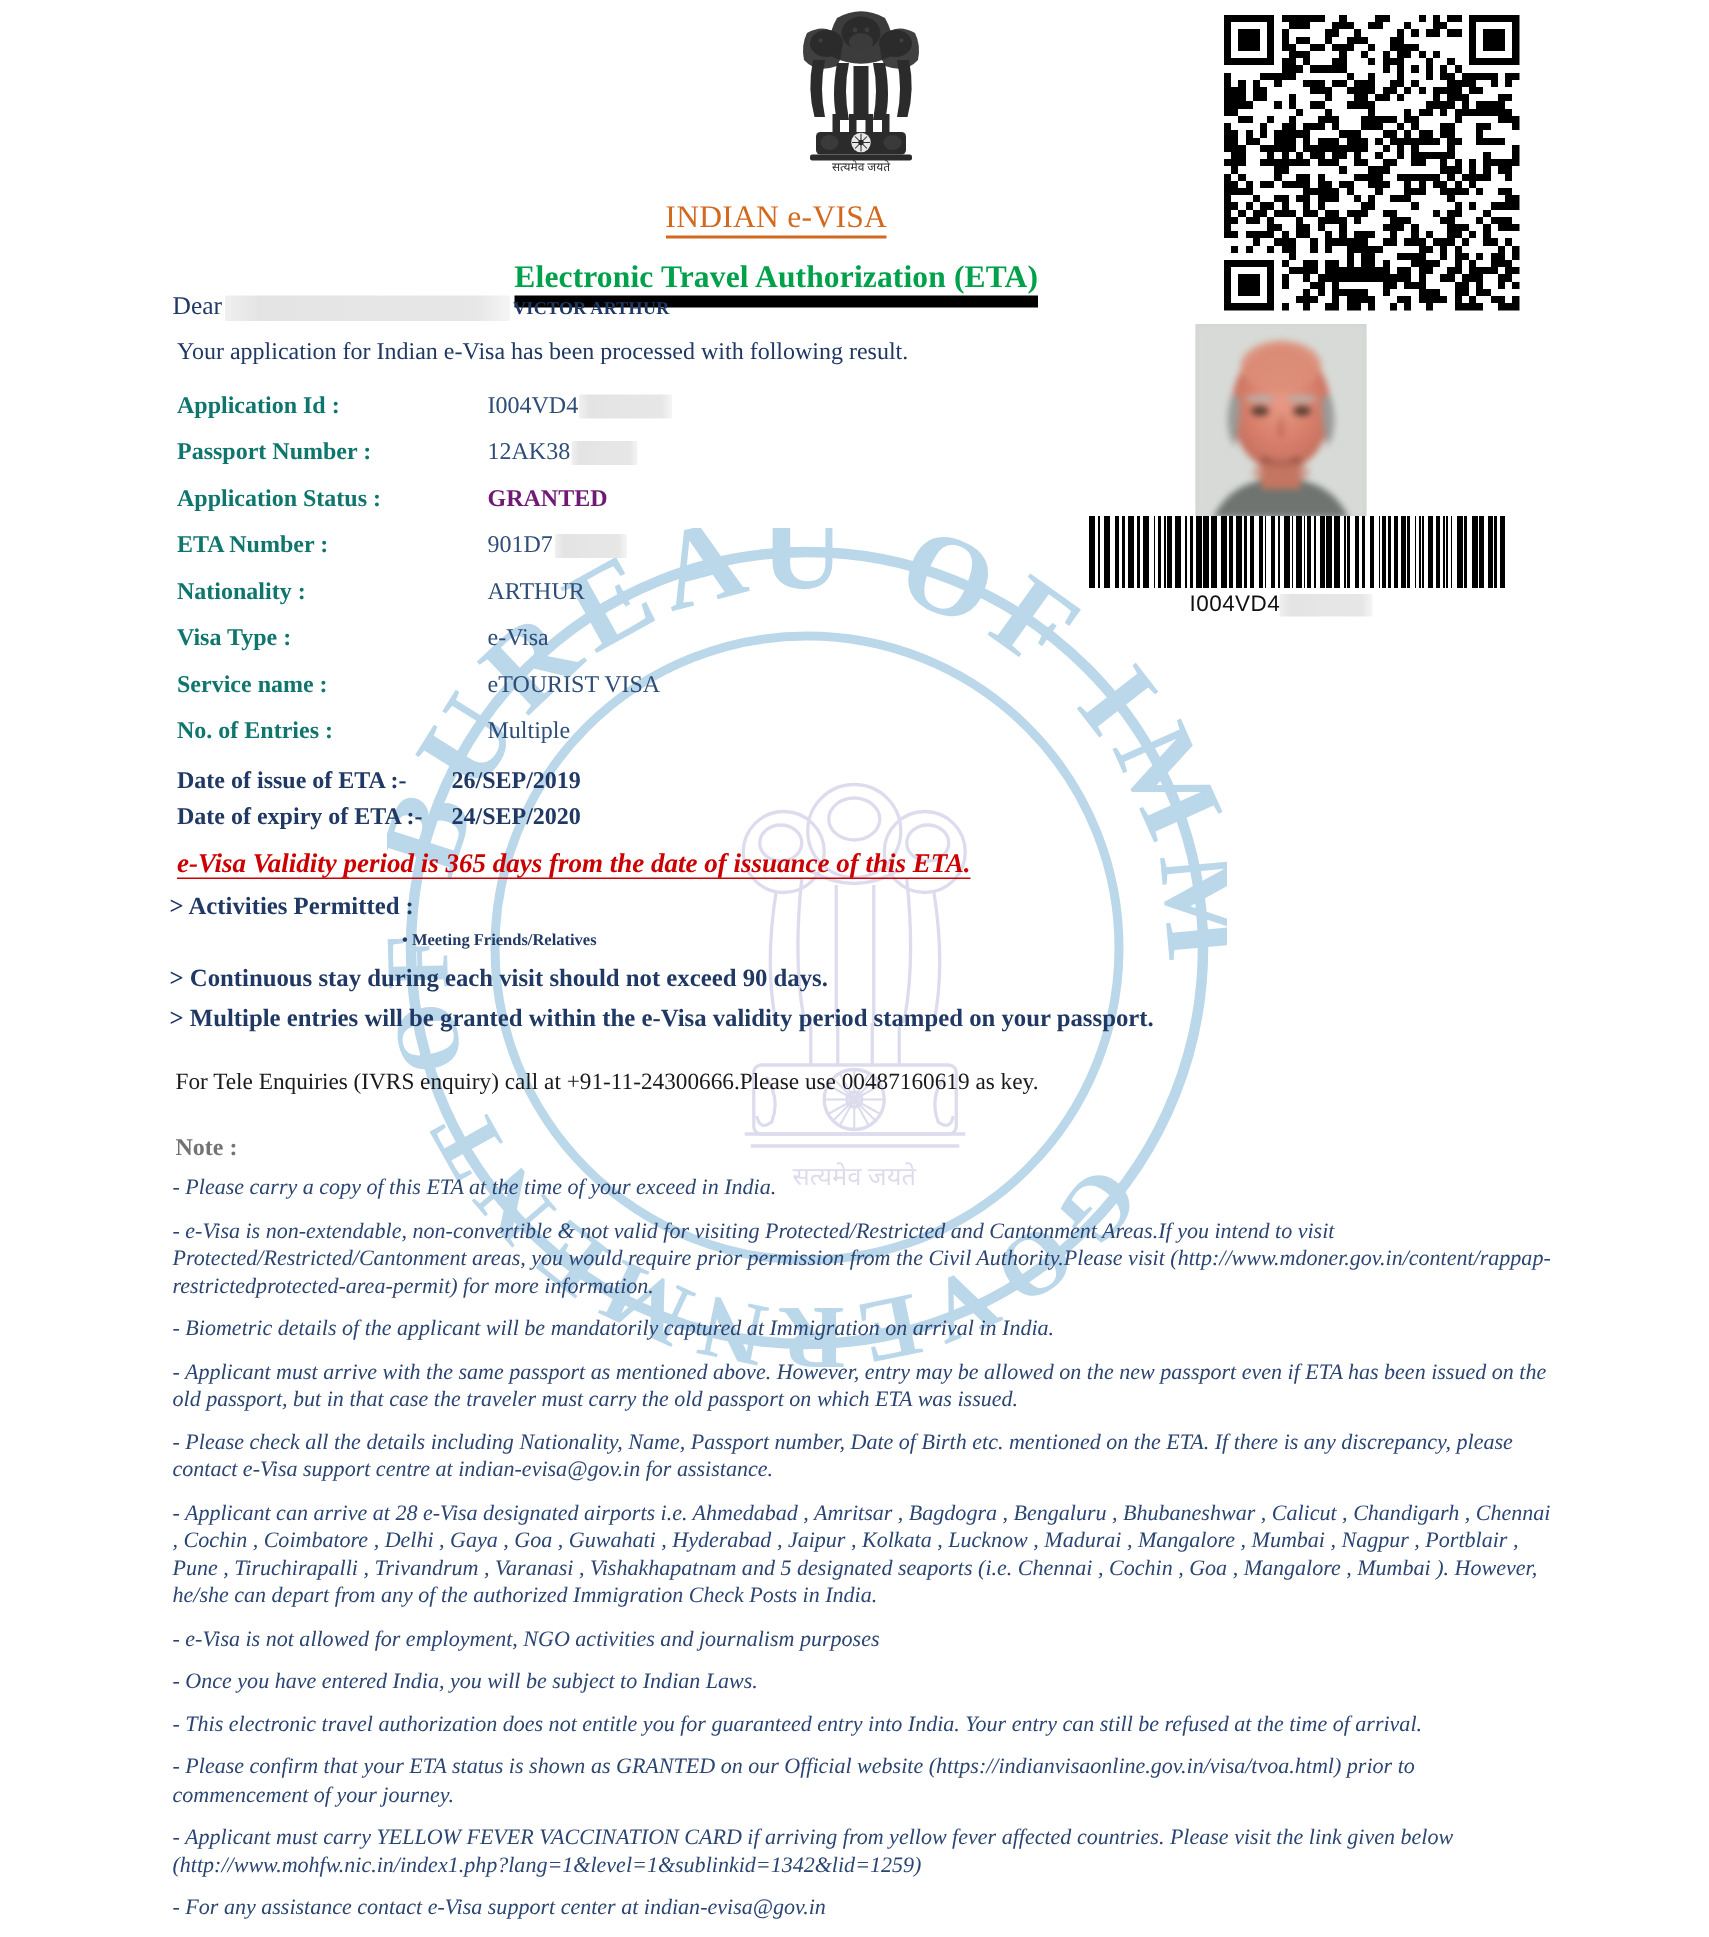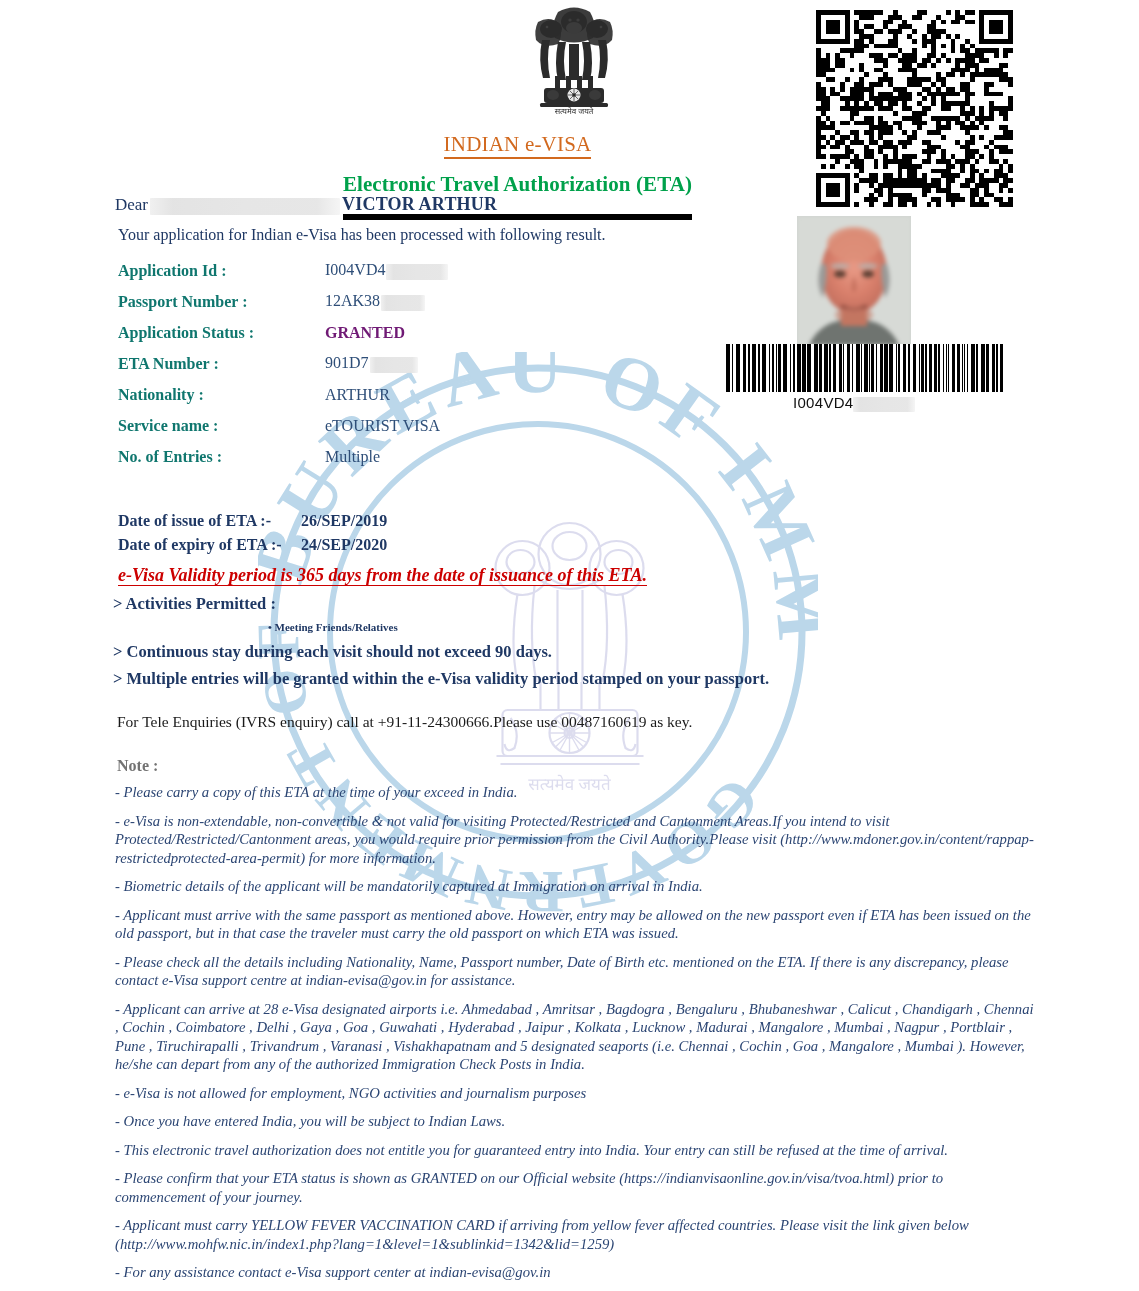--- a/index.html
+++ b/index.html
@@ -117,42 +117,42 @@
   .t-eta {
     position: absolute;
     left: 0; top: 172px;
     width: 1035px;
     text-align: center;
     font-weight: bold;
     font-size: 21px;
     color: #00A14B;
     letter-spacing: 0.1px;
   }
-  .t-eta span { border-bottom: 6px solid #000000; padding-bottom: 18px; }
+  .t-eta span { border-bottom: 8px solid #000000; padding-bottom: 1px; }
 
   
   .content {
     position: absolute;
     left: 0; top: 0;
     width: 1139px;
     z-index: 4;
   }
   .dear-row {
     position: absolute;
     left: 115px; top: 194px;
     font-size: 17px;
     color: #1F3864;
     white-space: nowrap;
   }
   .dear-row .lbl { color: #1F3864; }
   .dear-row .redact { width: 190px; height: 17px; margin: 0 2px; }
   .dear-row .nm {
     font-weight: bold;
     color: #1F3864;
-    font-size: 18px;
+    font-size: 12px;
     letter-spacing: 0.2px;
   }
   .intro {
     position: absolute;
     left: 118px; top: 226px;
     font-size: 16px;
     color: #1F3864;
     white-space: nowrap;
   }
 
@@ -445,20 +445,24 @@
           </tr>
           <tr>
             <td class="f-label">ETA Number :</td>
             <td class="f-value"><span>901D7</span><span class="redact" style="width: 48px;"></span></td>
           </tr>
           <tr>
             <td class="f-label">Nationality :</td>
             <td class="f-value"><span>ARTHUR</span></td>
           </tr>
           <tr>
+            <td class="f-label">Visa Type :</td>
+            <td class="f-value"><span>e-Visa</span></td>
+          </tr>
+          <tr>
             <td class="f-label">Service name :</td>
             <td class="f-value"><span>eTOURIST VISA</span></td>
           </tr>
           <tr>
             <td class="f-label">No. of Entries :</td>
             <td class="f-value"><span>Multiple</span></td>
           </tr>
         </tbody>
     </table>
 

